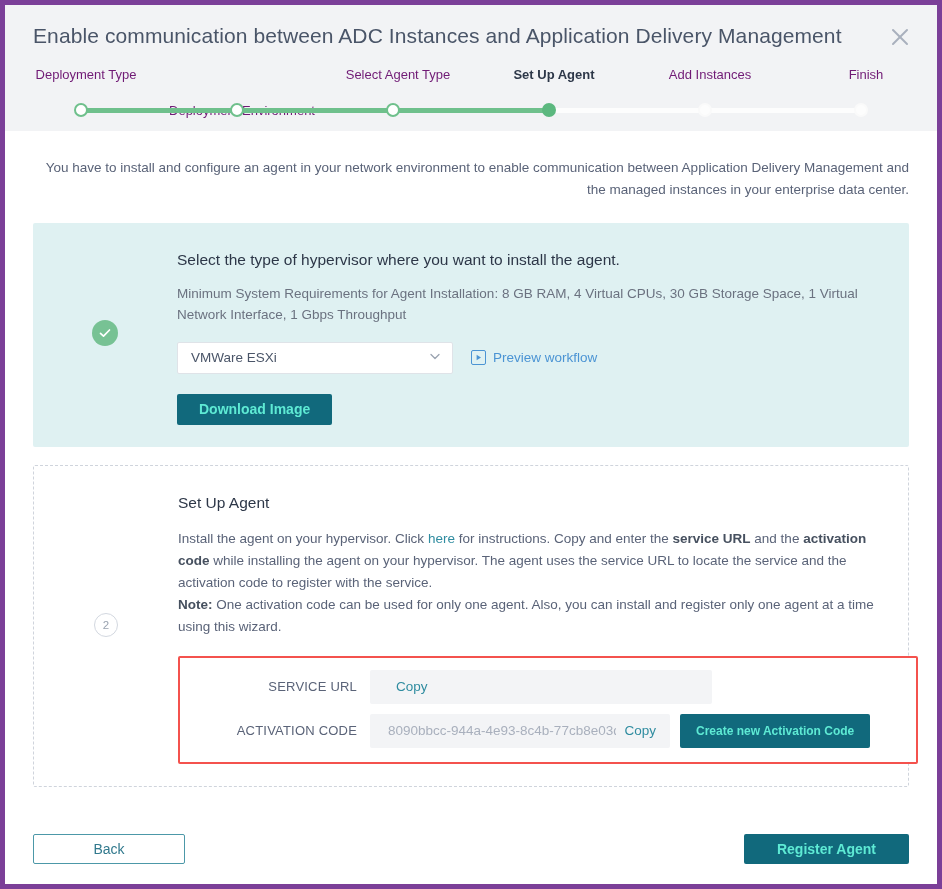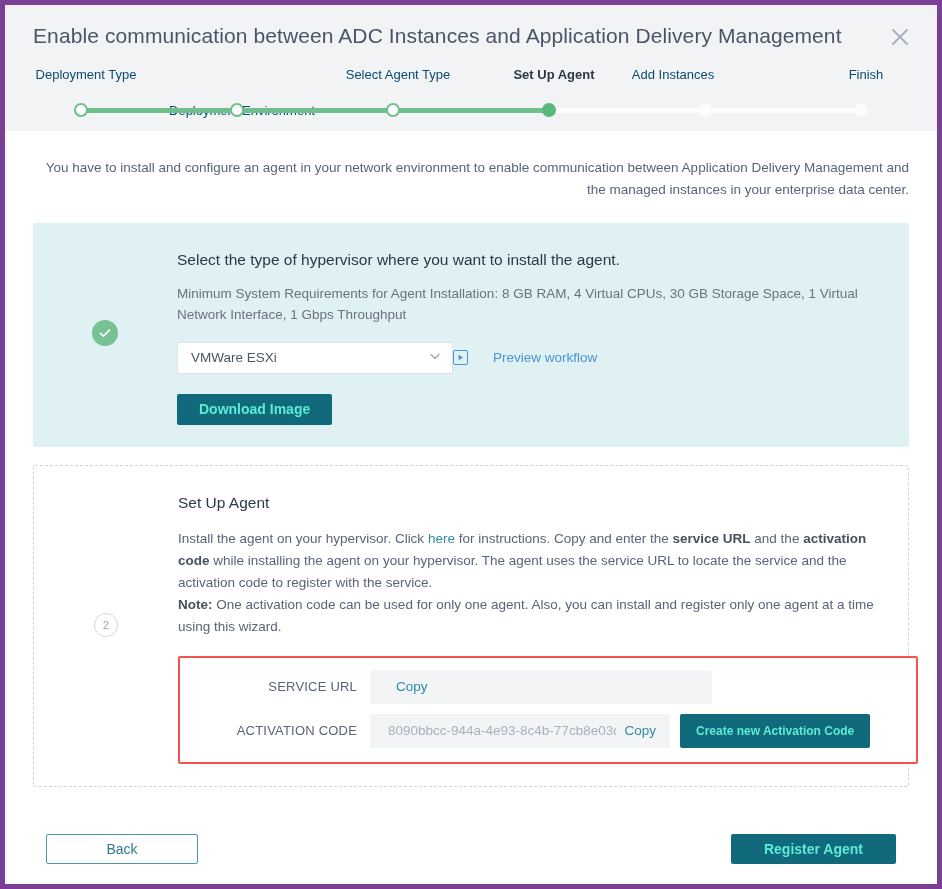--- a/index.html
+++ b/index.html
@@ -55,21 +55,21 @@
     top: 62px;
     height: 60px;
   }
   .step-labels {
     position: relative;
     height: 22px;
   }
   .step-label {
     position: absolute;
     font-size: 13px;
-    color: #0c4a6e;
+    color: #701a75;
     white-space: nowrap;
     transform: translateX(-50%);
     top: 0;
   }
   .step-label.current {
     color: #2d3748;
     font-weight: bold;
   }
   .track-wrap {
     position: absolute;
@@ -190,26 +190,26 @@
     align-items: center;
     padding: 0 10px 0 13px;
     box-sizing: border-box;
     font-size: 13.5px;
     color: #4a5568;
     cursor: pointer;
     justify-content: space-between;
   }
   .chev { color: #9aa3b0; display: block; }
   .preview-link {
+    margin-left: 18px;
     display: flex;
     align-items: center;
     font-size: 13.5px;
     color: #4b94d4;
     cursor: pointer;
-    gap: 18px;
   }
   .play-box {
     width: 15px;
     height: 15px;
     border: 1.5px solid #4b94d4;
     border-radius: 2px;
     margin-right: 7px;
     display: flex;
     align-items: center;
     justify-content: center;
@@ -325,21 +325,21 @@
     font-size: 12px;
   }
 
   
   .footer {
     position: absolute;
     left: 0;
     right: 0;
     bottom: 0;
     height: 70px;
-    padding: 0 41px;
+    padding: 0 28px;
     box-sizing: border-box;
     display: flex;
     align-items: center;
     justify-content: space-between;
     background: #ffffff;
     gap: 28px;
   }
   .btn-outline {
     background: #ffffff;
     border: 1px solid #4c98a8;
@@ -373,21 +373,21 @@
         <line x1="21" y1="7" x2="7" y2="21" stroke="#a9b0bd" stroke-width="2" stroke-linecap="round"></line>
       </svg>
     </div>
 
     <div class="stepper">
       <div class="step-labels">
         <div class="step-label" style="left:81px;">Deployment Type</div>
         <div class="step-label" style="left:237px;margin-top:36px;">Deployment Environment</div>
         <div class="step-label" style="left:393px;">Select Agent Type</div>
         <div class="step-label current" style="left:549px;">Set Up Agent</div>
-        <div class="step-label" style="left:668px;">Add Instances</div>
+        <div class="step-label" style="left:705px;">Add Instances</div>
         <div class="step-label" style="left:861px;">Finish</div>
       </div>
       <div class="track-wrap">
         <div class="track-bg"></div>
         <div class="track-fill" style="width:60%;"></div>
         <div class="dot done" style="left:0%;"></div>
         <div class="dot done" style="left:20%;"></div>
         <div class="dot done" style="left:40%;"></div>
         <div class="dot current" style="left:60%;"></div>
         <div class="dot todo" style="left:80%;"></div>

